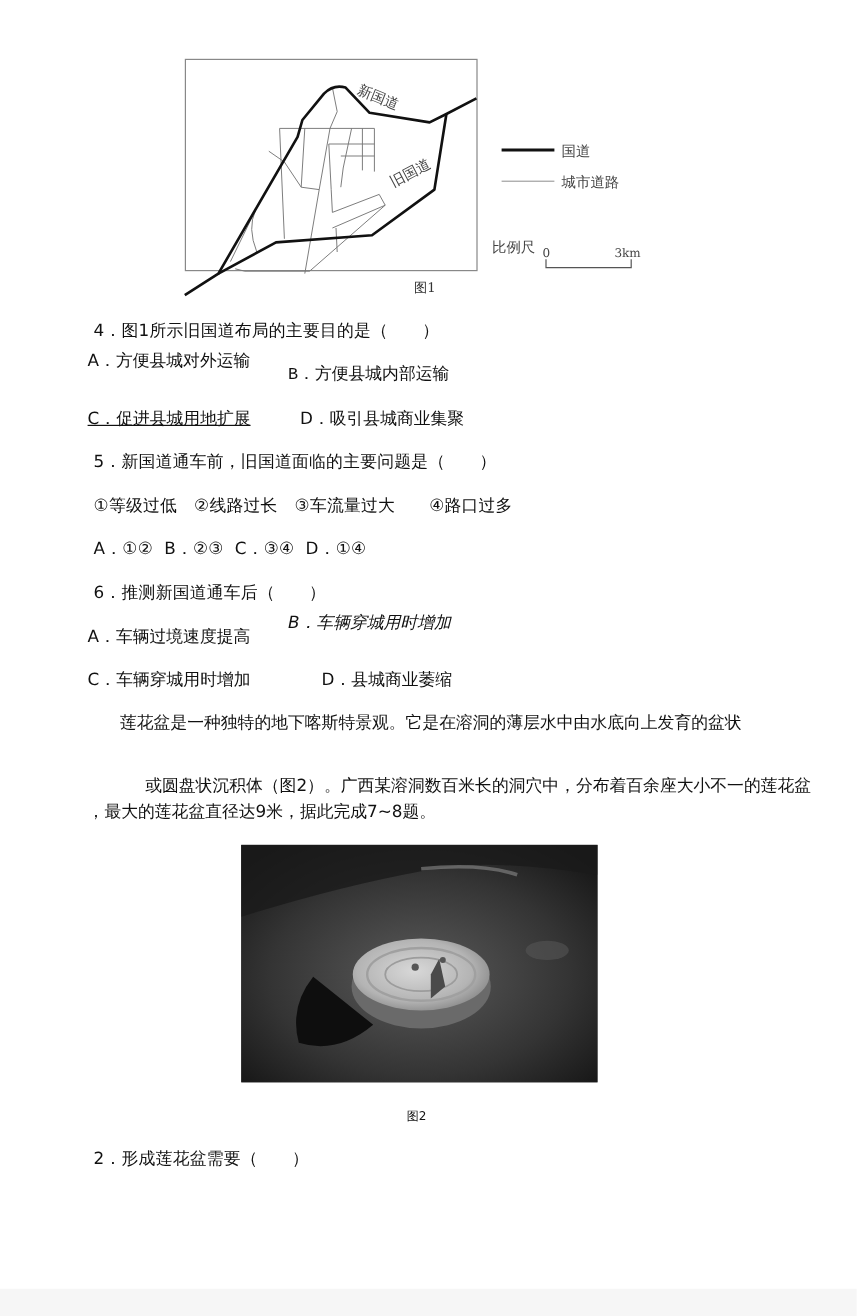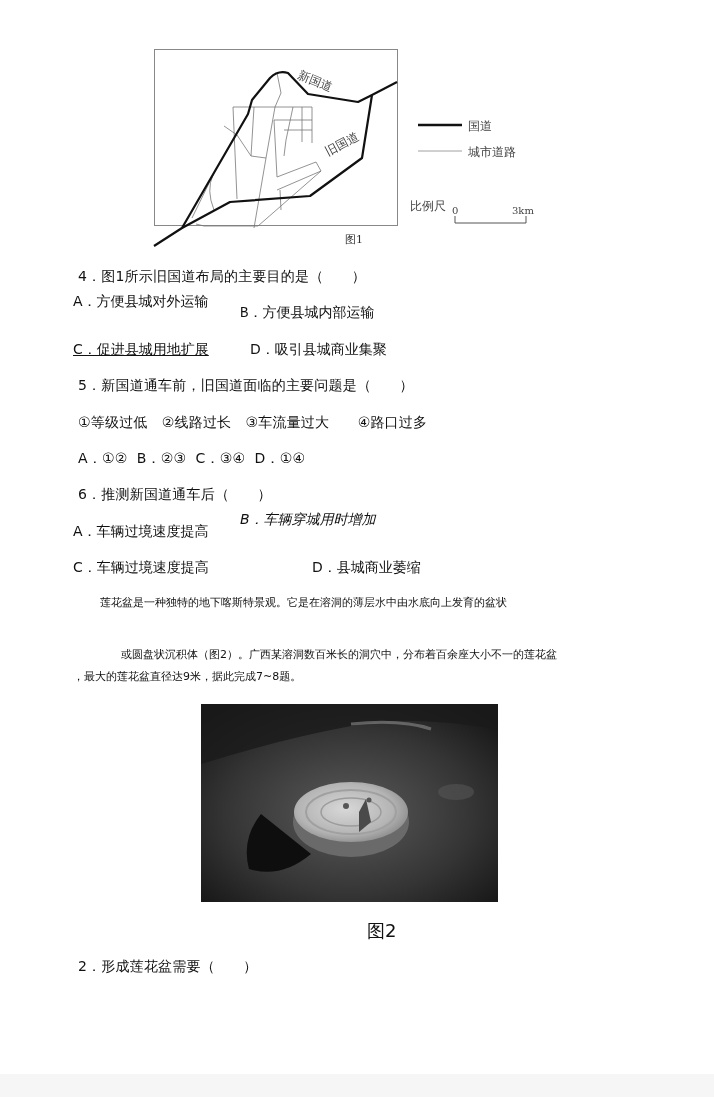--- a/index.html
+++ b/index.html
@@ -5,23 +5,23 @@
     html, body { margin: 0; padding: 0; }
     body {
       width: 714px; height: 1097px; background: #ffffff; position: relative; overflow: hidden;
       font-family: "DejaVu Sans", sans-serif; color: #111;
     }
     .abs { position: absolute; }
     .fig1 { left: 150px; top: 40px; width: 400px; height: 210px; }
     .fig1 svg { width: 400px; height: 210px; display: block; }
     .line { position: absolute; left: 78px; font-size: 14px; white-space: pre; line-height: 20px; letter-spacing: 0.2px; }
     .opt { position: absolute; font-size: 14px; white-space: pre; line-height: 20px; }
-    .para { position: absolute; left: 73px; font-size: 11px; line-height: 20px; white-space: pre; }
+    .para { position: absolute; left: 73px; font-size: 14px; line-height: 20px; white-space: pre; }
     .photo { left: 201px; top: 704px; width: 297px; height: 198px; background: #1c1c1c; overflow: hidden; }
-    .caption { font-size: 18px; line-height: 20px; margin-left: 28px; }
+    .caption { font-size: 10px; line-height: 20px; }
     .bottom-bar { left: 0; top: 1074px; width: 714px; height: 23px; background: #f6f6f6; }
   </style>
 </head>
 <body>
 
 <div class="abs fig1">
   <svg viewBox="0 0 400 210">
 
     <rect x="4.5" y="9.5" width="243" height="176" fill="#fff" stroke="#888" stroke-width="1"></rect>
 
@@ -73,22 +73,22 @@
 <div class="opt" style="left:73px; top:339px;text-decoration:underline;">C．促进县城用地扩展</div>
 <div class="opt" style="left:250px; top:339px;">D．吸引县城商业集聚</div>
 
 <div class="line" style="top:375px;text-align:center;">5．新国道通车前，旧国道面临的主要问题是（　　）</div>
 <div class="line" style="top:412px;">①等级过低　②线路过长　③车流量过大　　④路口过多</div>
 <div class="line" style="top:448px;">A．①②  B．②③  C．③④  D．①④</div>
 
 <div class="line" style="top:484px;">6．推测新国道通车后（　　）</div>
 <div class="opt" style="left:73px; top:521px;">A．车辆过境速度提高</div>
 <div class="opt" style="left:240px; top:509px;font-style:italic;">B．车辆穿城用时增加</div>
-<div class="opt" style="left:73px; top:557px;">C．车辆过境速度提高</div>
-<div class="opt" style="left:268px; top:557px;margin-left:44px;">D．县城商业萎缩</div>
+<div class="opt" style="left:73px; top:557px;">C．车辆穿城用时增加</div>
+<div class="opt" style="left:268px; top:557px;">D．县城商业萎缩</div>
 
 <div class="para" style="left:100px; top:593px;">莲花盆是一种独特的地下喀斯特景观。它是在溶洞的薄层水中由水底向上发育的盆状</div>
 <div class="para" style="top:645px;margin-left:48px;">或圆盘状沉积体（图2）。广西某溶洞数百米长的洞穴中，分布着百余座大小不一的莲花盆</div>
 <div class="para" style="top:667px;">，最大的莲花盆直径达9米，据此完成7~8题。</div>
 
 <div class="abs photo">
   <svg width="297" height="198" viewBox="0 0 297 198">
     <defs>
       <radialGradient id="bg" cx="50%" cy="55%" r="70%">
         <stop offset="0%" stop-color="#5a5a5a"></stop>

